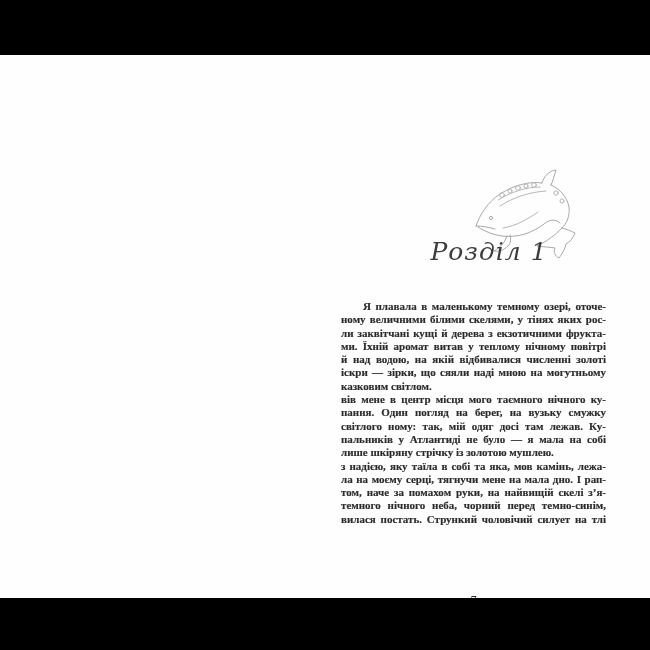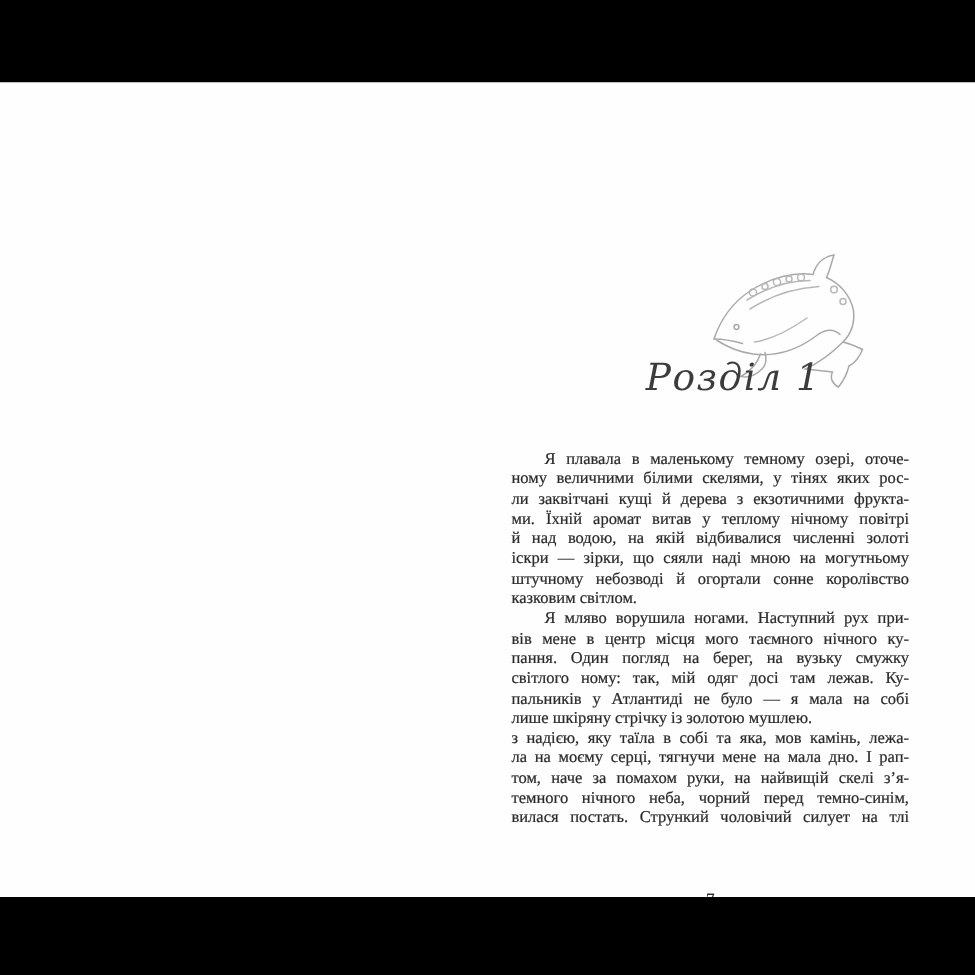--- a/index.html
+++ b/index.html
@@ -20,21 +20,21 @@
     font-style:italic;
     font-size:25px;
     color:#3c3c3c;
     letter-spacing:1px;
   }
   .body-text{
     position:absolute;left:341px;top:245px;width:265px;
     font-size:11px;line-height:13.3px;color:#2b2b2b;
     -webkit-text-stroke:0.15px #2b2b2b;
   }
-  .para{margin:0;padding:0;}
+  .para{margin:0;padding:0;font-weight:bold;}
   .line{text-align:justify;text-align-last:justify;white-space:normal;}
   .line.last{text-align-last:left;}
   .line.first{text-indent:22px;}
   .page-number{
     position:absolute;left:341px;top:539px;width:265px;
     text-align:center;font-size:11.5px;color:#2b2b2b;
     -webkit-text-stroke:0.15px #2b2b2b;
   }
 </style>
 </head>
@@ -81,25 +81,23 @@
     <div class="chapter">Розділ 1</div>
 
     <div class="body-text">
         <div class="para">
           <div class="line first">Я плавала в маленькому темному озері, оточе-</div>
           <div class="line">ному величними білими скелями, у тінях яких рос-</div>
           <div class="line">ли заквітчані кущі й дерева з екзотичними фрукта-</div>
           <div class="line">ми. Їхній аромат витав у теплому нічному повітрі</div>
           <div class="line">й над водою, на якій відбивалися численні золоті</div>
           <div class="line">іскри — зірки, що сяяли наді мною на могутньому</div>
-          <div class="line">штучному небозводі й огортали сонне королівство</div>
           <div class="line last">казковим світлом.</div>
         </div>
         <div class="para">
-          <div class="line first">Я мляво ворушила ногами. Наступний рух при-</div>
           <div class="line">вів мене в центр місця мого таємного нічного ку-</div>
           <div class="line">пання. Один погляд на берег, на вузьку смужку</div>
           <div class="line">світлого ному: так, мій одяг досі там лежав. Ку-</div>
           <div class="line">пальників у Атлантиді не було — я мала на собі</div>
           <div class="line last">лише шкіряну стрічку із золотою мушлею.</div>
         </div>
         <div class="para">
           <div class="line">з надією, яку таїла в собі та яка, мов камінь, лежа-</div>
           <div class="line">ла на моєму серці, тягнучи мене на мала дно. І рап-</div>
           <div class="line">том, наче за помахом руки, на найвищій скелі з’я-</div>

